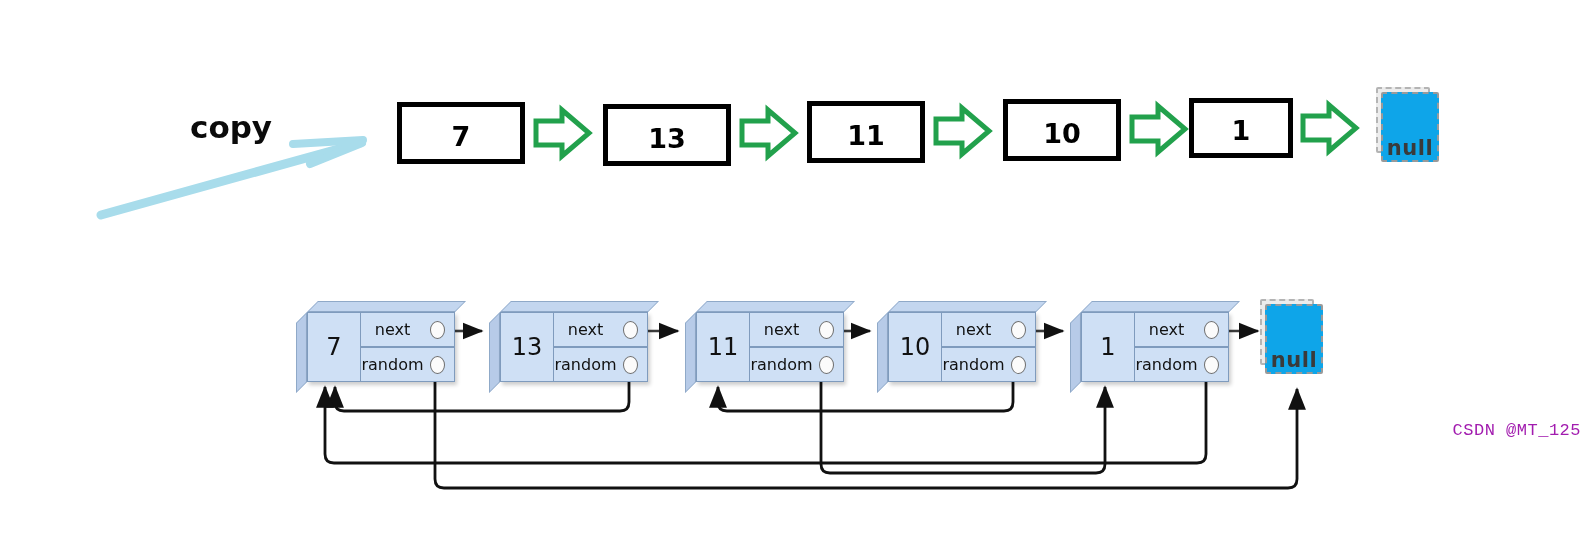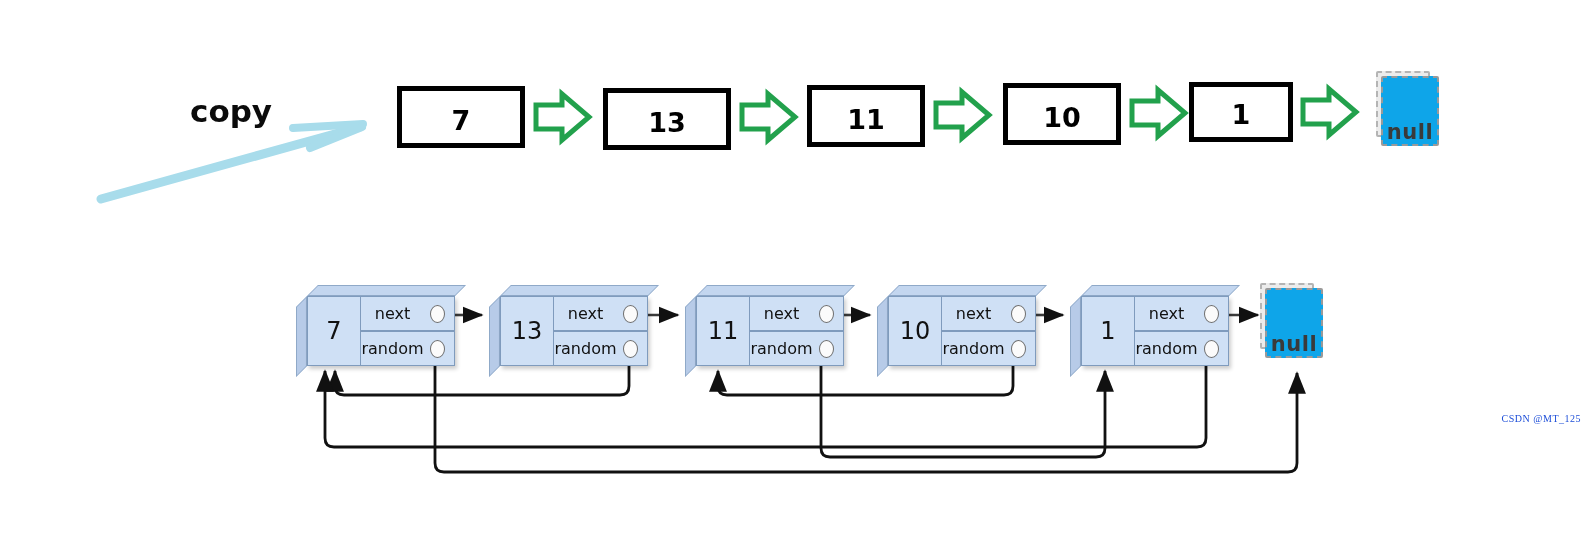--- a/index.html
+++ b/index.html
@@ -4,21 +4,21 @@
 <title>Copy List with Random Pointer Diagram</title>
 <style>
   html,body{margin:0;padding:0;}
   body{
     width:1593px;height:554px;
     background:#ffffff;
     font-family:"Liberation Sans", sans-serif;
     overflow:hidden;
     position:relative;
   }
-  #stage{position:absolute;left:0;top:0;width:1593px;height:434px;}
+  #stage{position:absolute;left:0;top:16px;width:1593px;height:434px;}
   #svg-layer{position:absolute;left:0;top:0;width:1593px;height:554px;pointer-events:none;}
 
   
   .copy-label{
     position:absolute;
     left:190px;top:93px;
     font-size:31px;
     font-weight:bold;
     color:#0b0b0b;
     letter-spacing:0px;
@@ -124,22 +124,22 @@
   .snode .dot{
     width:13px;height:16px;
     border:1px solid #6d6d6d;
     border-radius:50%;
     background:#fbfbfb;
     margin-right:9px;
   }
 
   .wm{
     position:absolute;right:12px;bottom:10px;
-    font-size:10px;color:#1d4ed8;
-    font-family:Liberation Serif, serif;
+    font-size:17px;color:#a21caf;
+    font-family:Liberation Mono, monospace;
     letter-spacing:0.5px;
   }
 </style>
 </head>
 <body>
 
 <div id="stage">
 
   <svg id="svg-layer" viewBox="0 0 1593 554">
     <defs>

